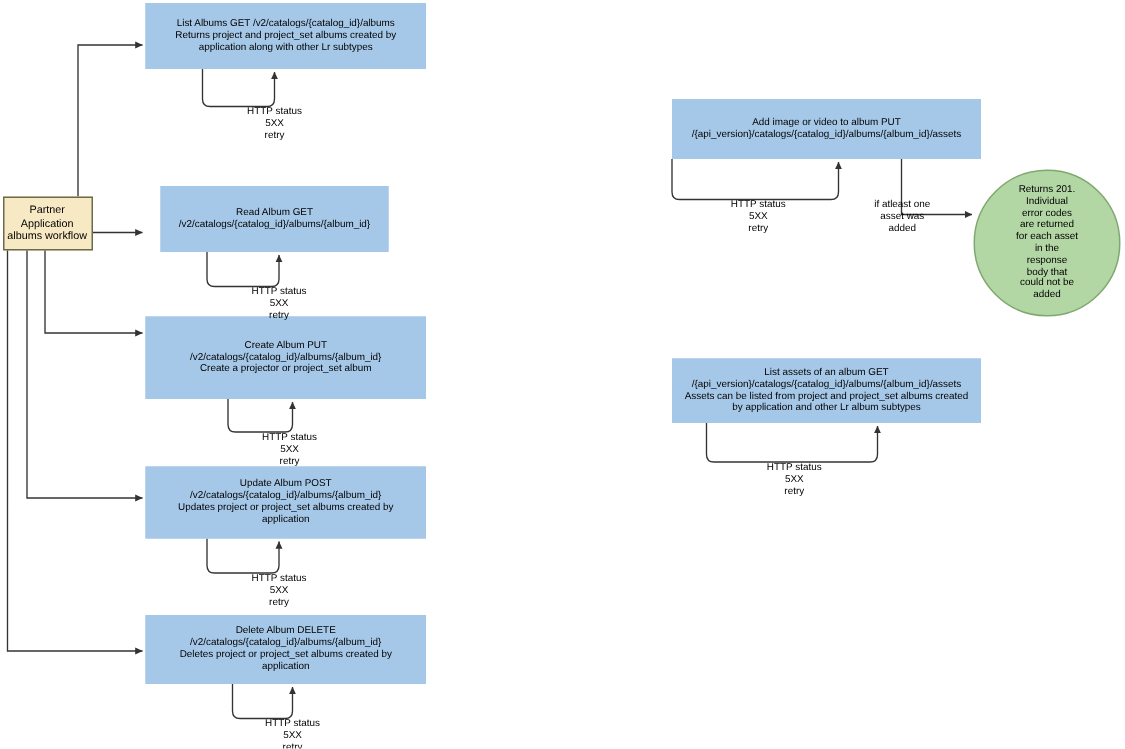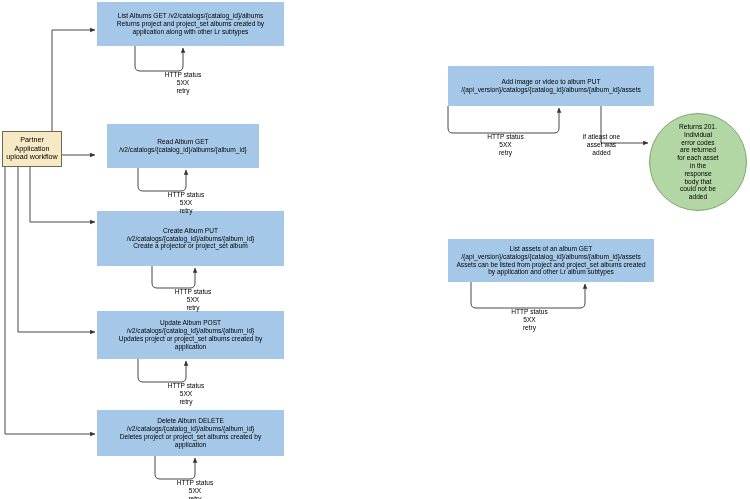--- a/index.html
+++ b/index.html
@@ -111,21 +111,21 @@
       <path d="M601,106 L601,143 L648,143" marker-end="url(#arrow)"></path>
 
       <path d="M471,282 L471,303 Q471,308 476,308 L580,308 Q585,308 585,303 L585,284" marker-end="url(#arrow)"></path>
     </g>
   </svg>
 
   <div class="node actor-box" style="left:2px; top:131px; width:60px; height:36px;">
     <div class="lines">
       <div>Partner</div>
       <div>Application</div>
-      <div>upload workflow</div>
+      <div>albums workflow</div>
     </div>
   </div>
 
   <div class="node api-box" style="left:97px; top:2px; width:187px; height:44px;">
     <div class="lines">
       <div>List Albums  GET /v2/catalogs/{catalog_id}/albums</div>
       <div>Returns project and project_set albums created by</div>
       <div>application along with other Lr subtypes</div>
     </div>
   </div>

